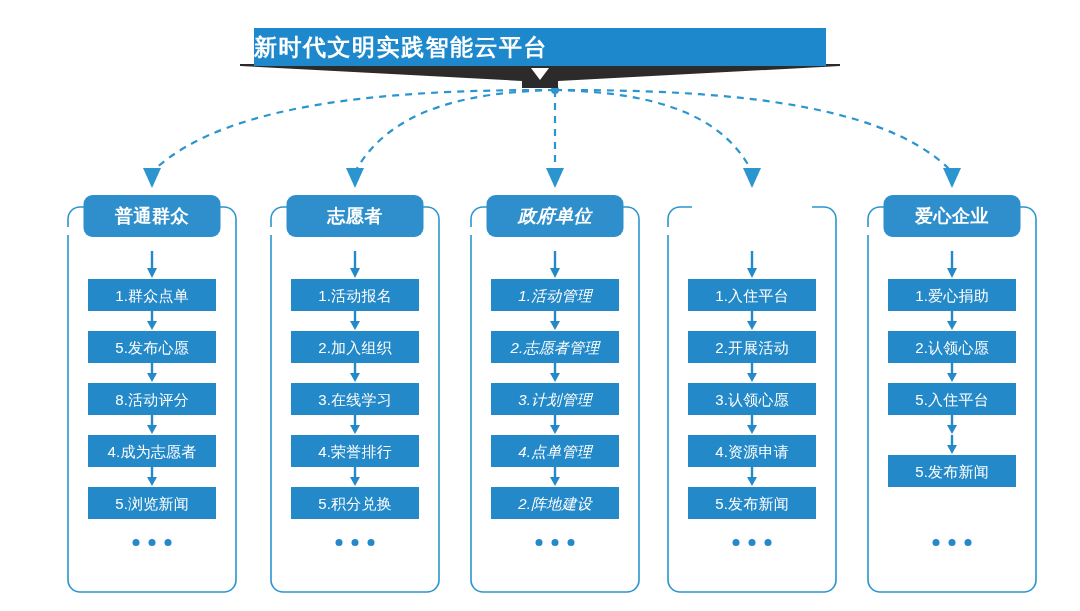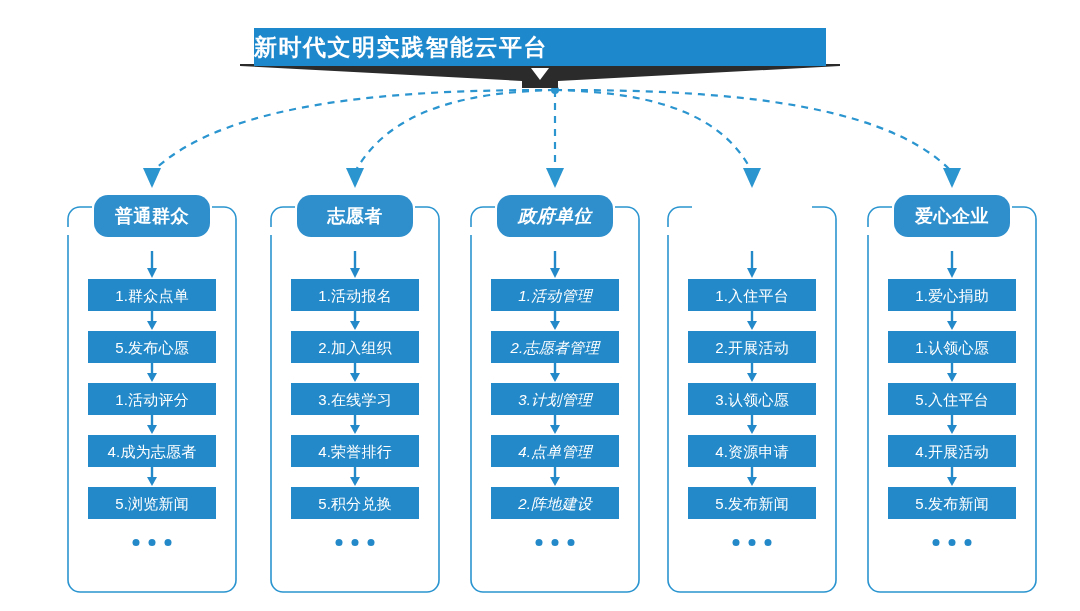--- a/index.html
+++ b/index.html
@@ -74,24 +74,24 @@
     width: 172px;
     height: 389px;
   }
   .col-frame svg { display: block; }
 
   .col-header {
     position: absolute;
     left: 50%;
     transform: translateX(-50%);
     top: -10px;
-    width: 116px;
+    width: 137px;
     height: 42px;
     background: #2E8FCC;
-    border-radius: 14px;
+    border-radius: 9px;
     display: flex;
     align-items: center;
     justify-content: center;
     z-index: 3;
   }
   .col-header-label {
     color: #ffffff;
     font-size: 18px;
     font-weight: bold;
     letter-spacing: 0.5px;
@@ -212,21 +212,21 @@
       <div class="item-box">
           <span class="item-label">5.发布心愿</span>
         </div>
       <span class="arrow">
           <svg width="14" height="20" viewBox="0 0 14 20">
             <line x1="7" y1="0" x2="7" y2="12" stroke="#2489C8" stroke-width="2.4"></line>
             <path d="M2 10 L12 10 L7 19 Z" fill="#2489C8"></path>
           </svg>
         </span>
       <div class="item-box">
-          <span class="item-label">1.活动评分</span>
+          <span class="item-label">8.活动评分</span>
         </div>
       <span class="arrow">
           <svg width="14" height="20" viewBox="0 0 14 20">
             <line x1="7" y1="0" x2="7" y2="12" stroke="#2489C8" stroke-width="2.4"></line>
             <path d="M2 10 L12 10 L7 19 Z" fill="#2489C8"></path>
           </svg>
         </span>
       <div class="item-box">
           <span class="item-label">4.成为志愿者</span>
         </div>
@@ -452,40 +452,37 @@
       <div class="item-box">
           <span class="item-label">1.爱心捐助</span>
         </div>
       <span class="arrow">
           <svg width="14" height="20" viewBox="0 0 14 20">
             <line x1="7" y1="0" x2="7" y2="12" stroke="#2489C8" stroke-width="2.4"></line>
             <path d="M2 10 L12 10 L7 19 Z" fill="#2489C8"></path>
           </svg>
         </span>
       <div class="item-box">
-          <span class="item-label">1.认领心愿</span>
+          <span class="item-label">2.认领心愿</span>
         </div>
       <span class="arrow">
           <svg width="14" height="20" viewBox="0 0 14 20">
             <line x1="7" y1="0" x2="7" y2="12" stroke="#2489C8" stroke-width="2.4"></line>
             <path d="M2 10 L12 10 L7 19 Z" fill="#2489C8"></path>
           </svg>
         </span>
       <div class="item-box">
           <span class="item-label">5.入住平台</span>
         </div>
       <span class="arrow">
           <svg width="14" height="20" viewBox="0 0 14 20">
             <line x1="7" y1="0" x2="7" y2="12" stroke="#2489C8" stroke-width="2.4"></line>
             <path d="M2 10 L12 10 L7 19 Z" fill="#2489C8"></path>
           </svg>
         </span>
-      <div class="item-box">
-          <span class="item-label">4.开展活动</span>
-        </div>
       <span class="arrow">
           <svg width="14" height="20" viewBox="0 0 14 20">
             <line x1="7" y1="0" x2="7" y2="12" stroke="#2489C8" stroke-width="2.4"></line>
             <path d="M2 10 L12 10 L7 19 Z" fill="#2489C8"></path>
           </svg>
         </span>
       <div class="item-box">
           <span class="item-label">5.发布新闻</span>
         </div>
     </div>

